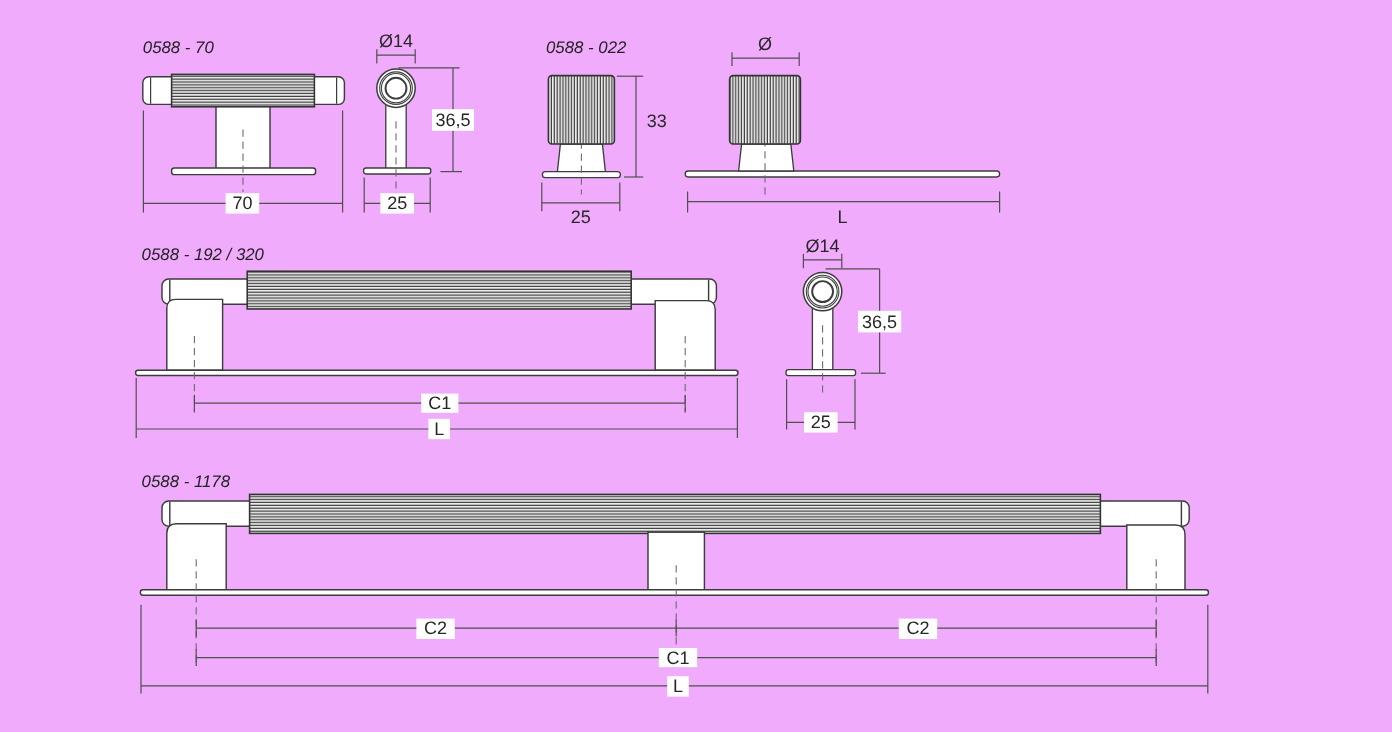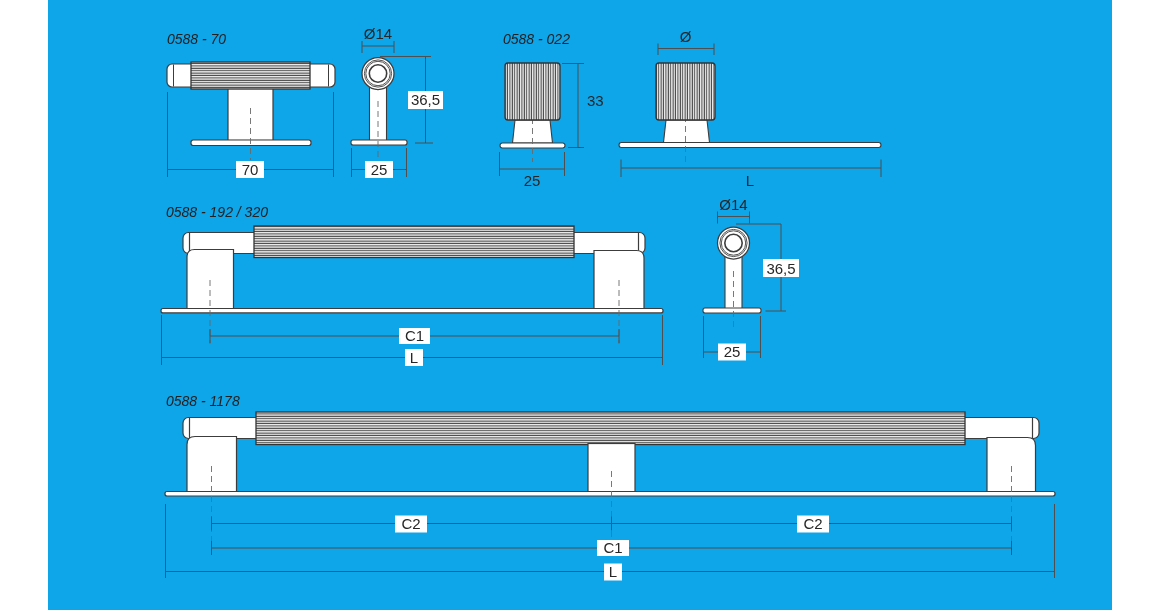--- a/index.html
+++ b/index.html
@@ -1,17 +1,17 @@
 <!DOCTYPE html>
 <html><head>
 <meta charset="utf-8">
 <style>
   html,body{margin:0;padding:0;background:#ffffff;}
   body{font-family:"Liberation Sans", sans-serif;}
-  #stage{position:relative;width:1064px;height:610px;background:#0ea5e9;overflow:hidden;margin-left:48px;}
+  #stage{position:relative;width:1160px;height:610px;background:#f0abfc;overflow:hidden;}
   svg{display:block;}
   text{fill:#272727;}
   .dim-label{font-size:15px;}
   .code-label{font-size:14px;font-style:italic;fill:#222222;}
 </style>
 </head>
 <body>
 
 <div id="stage">
 <svg width="1160" height="610" viewBox="0 0 1160 610">

